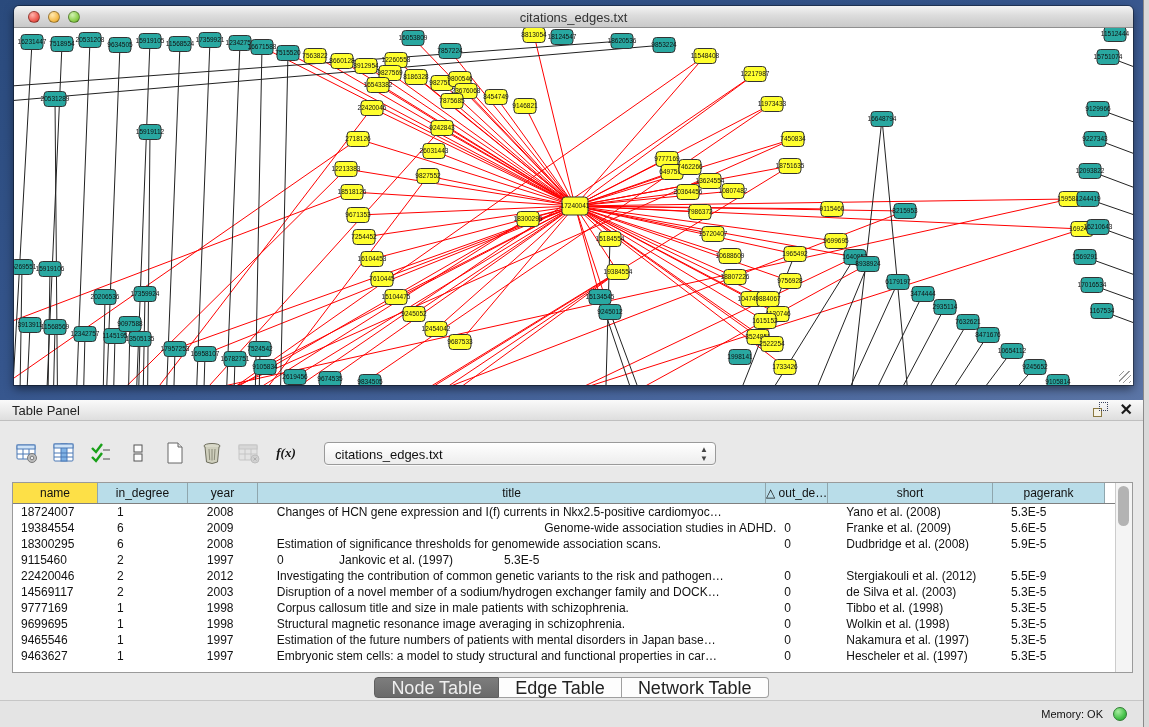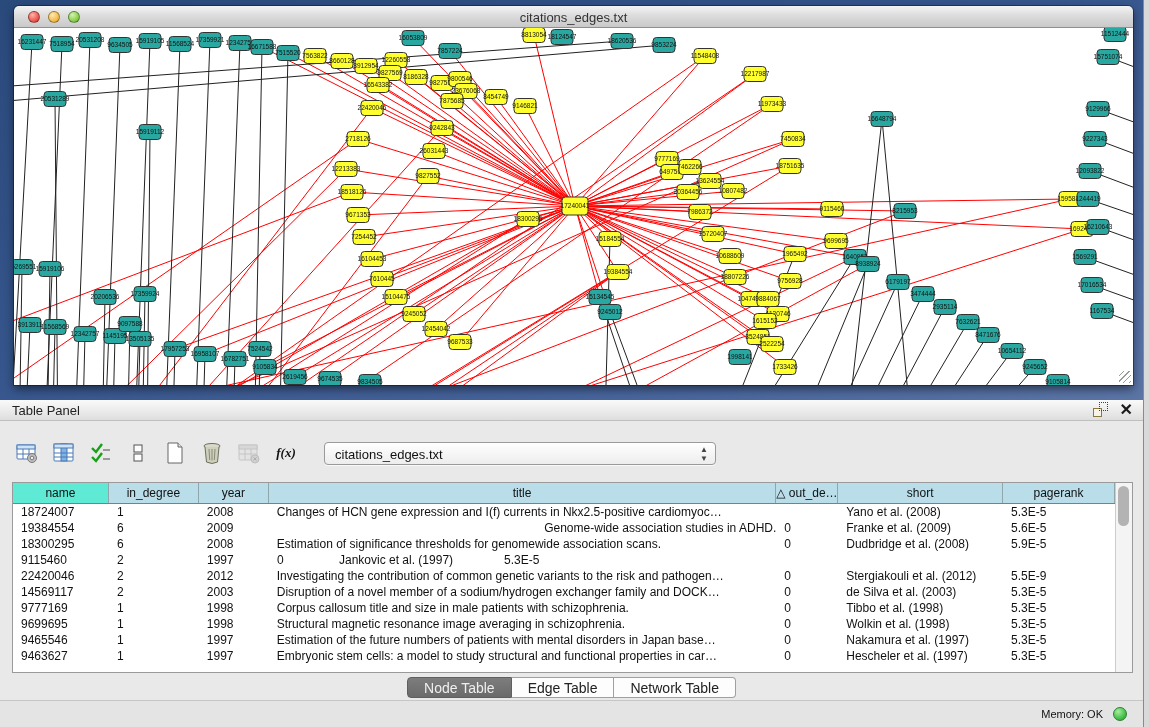--- a/index.html
+++ b/index.html
@@ -56,21 +56,21 @@
   .th { font-size:12px; color:#111; text-align:center; line-height:20px;
     border-right:1px solid #8fa6ad; overflow:hidden; white-space:nowrap; }
   .tr { display:flex; height:16px; }
   .td { font-size:12px; color:#111; line-height:16px; padding-left:8px;
     overflow:hidden; white-space:nowrap; }
   .vscroll { width:17px; background:#f4f4f4; border-left:1px solid #cccccc; position:relative; }
   .vscroll .thumb { position:absolute; left:2px; top:3px; width:11px; height:40px;
     background:#b3b3b3; border-radius:6px; }
 
   .tabs { position:absolute; left:0; right:0; top:277px; display:flex; justify-content:center; }
-  .tab { height:21px; line-height:20px; font-size:14px; padding:0 16px;
+  .tab { height:21px; line-height:20px; font-size:18px; padding:0 16px;
     background:#fdfdfd; color:#222; border:1px solid #9f9f9f; border-left:none; }
   .tab:first-child { border-left:1px solid #9f9f9f; border-radius:4px 0 0 4px; }
   .tab:last-child { border-radius:0 4px 4px 0; }
   .tab.active { background:linear-gradient(180deg,#7d7d7d,#6a6a6a); color:#efefef; border-color:#5f5f5f; }
 
   .statusbar { position:absolute; left:0; bottom:0; width:1143px; height:27px;
     background:#e4e4e4; border-top:1px solid #c6c6c6; }
   .statusbar .mem { position:absolute; right:40px; top:7px; font-size:11px; color:#111; }
   .mem-dot { position:absolute; right:16px; top:6px; width:14px; height:14px; border-radius:50%;
     background:radial-gradient(circle at 35% 30%, #a8eda0, #46c24a 60%, #2c9434); border:1px solid #2e7d32; }
@@ -817,21 +817,21 @@
       </span>
     <span class="combo">
       <span class="val">citations_edges.txt</span>
       <span class="stepper">▲<br>▼</span>
     </span>
   </div>
 
   <div class="tbl-wrap">
     <div class="tbl">
       <div class="tbl-head" id="tbl-head">
-          <div class="th" style="width: 96px; background: #5eead4;">name</div>
+          <div class="th" style="width: 85px; background: #fde047;">name</div>
           <div class="th" style="width: 90px; background: rgb(185, 221, 233);">in_degree</div>
           <div class="th" style="width: 70px; background: rgb(185, 221, 233);">year</div>
           <div class="th" style="width: 508px; background: rgb(185, 221, 233);">title</div>
           <div class="th" style="width: 62px; background: rgb(185, 221, 233);">△ out_de…</div>
           <div class="th" style="width: 165px; background: rgb(185, 221, 233);">short</div>
           <div class="th" style="width: 112px; background: rgb(185, 221, 233);">pagerank</div>
         </div>
       <div id="tbl-body">
           <div class="tr">
             <div class="td" style="width: 96px;">18724007</div>

